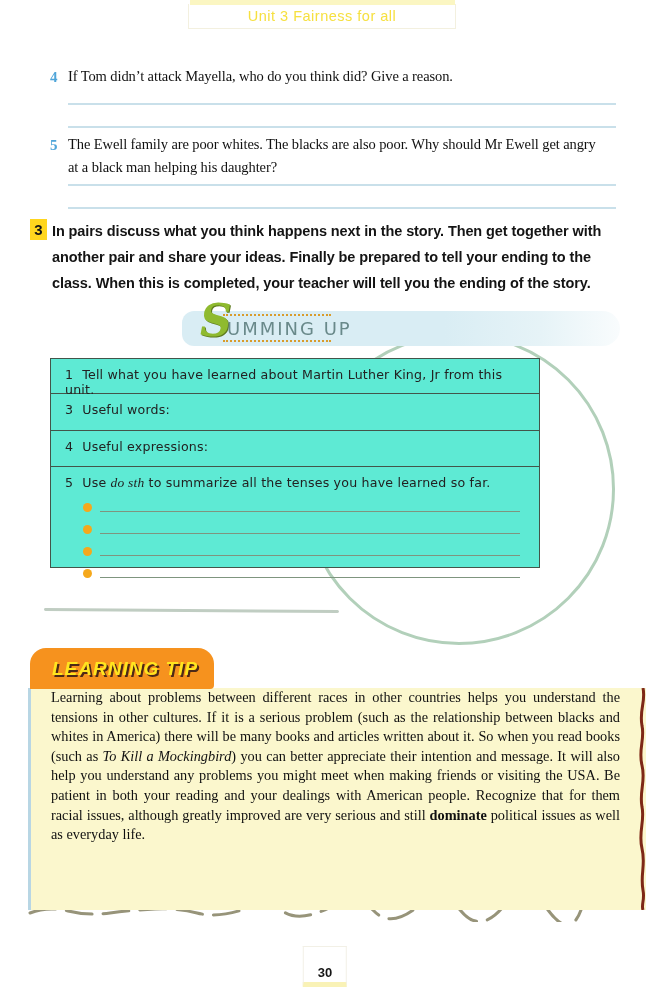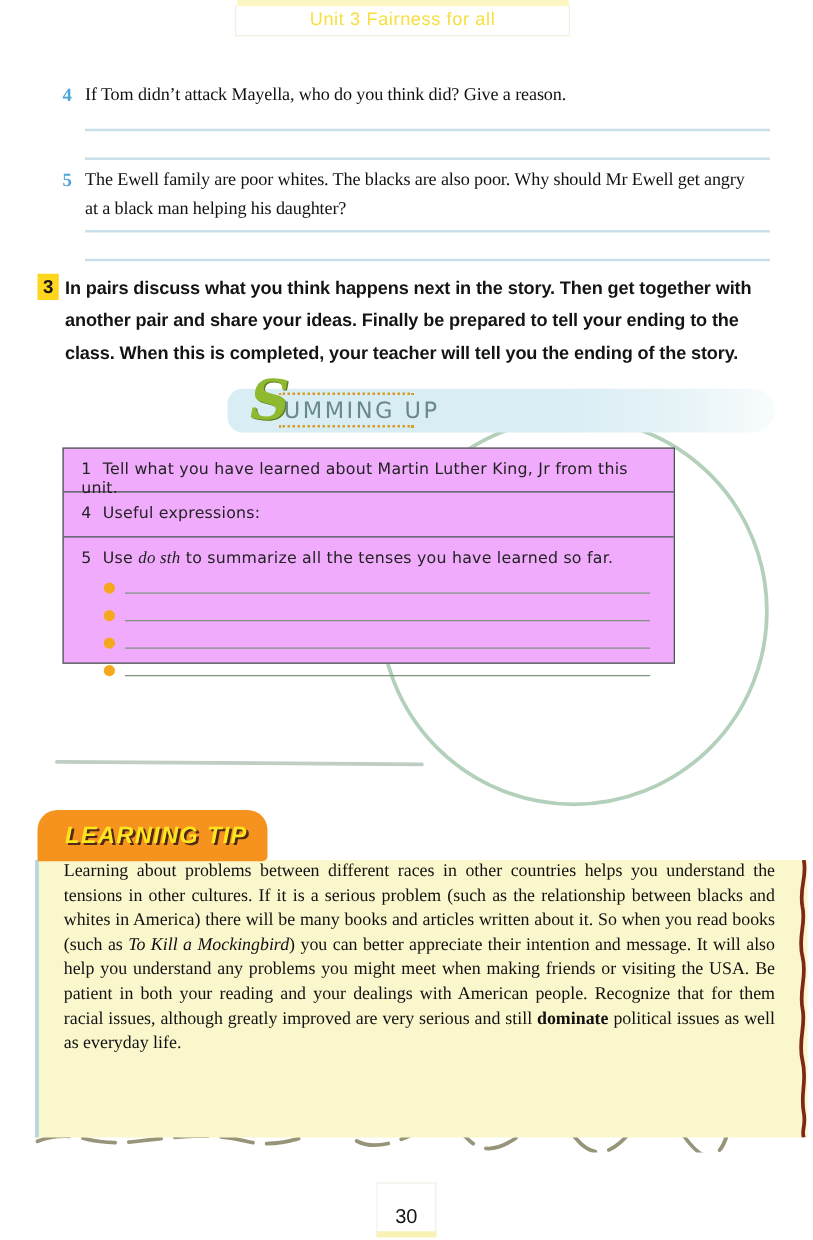--- a/index.html
+++ b/index.html
@@ -54,21 +54,21 @@
   .s-initial{position:absolute;left:18px;top:-12px;font-family:"DejaVu Serif",serif;font-style:italic;
         font-weight:bold;font-size:44px;line-height:1;color:var(--banner-initial-green);
         text-shadow:1px 1px 0 #5e7a1e}
   .banner-word{position:absolute;left:45px;top:7px;font-family:"DejaVu Sans",sans-serif;font-weight:normal;
         font-size:18px;letter-spacing:2px;color:var(--banner-text)}
   .dotted-line{position:absolute;left:41px;width:108px;border-top:2px dotted var(--dotted-line)}
   .dotted-top{top:3px}
   .dotted-bottom{top:29px}
 
   
-  .summary-table{position:absolute;left:50px;top:358px;width:490px;z-index:1;background:#f0abfc;
+  .summary-table{position:absolute;left:50px;top:358px;width:490px;z-index:1;background:#5eead4;
         border:1.6px solid var(--table-border);font-family:"DejaVu Sans",sans-serif;font-size:12.6px;
         color:#222;letter-spacing:.2px}
   .trow{border-bottom:1.6px solid var(--table-border);padding:8px 8px 0 14px}
   .trow:last-child{border-bottom:none}
   .r1{height:35px}.r2{height:37px}.r3{height:37px}.r4{height:36px}.r5{height:100px}
   .rnum{margin-right:9px}
   .row-italic{font-family:"Liberation Serif",serif;font-style:italic;font-size:13.5px}
   .bullet-row{display:flex;align-items:flex-end;margin:13px 0 0 18px;height:9px}
   .bullet-row:first-of-type{margin-top:12px}
   .bullet-dot{width:9px;height:9px;border-radius:50%;background:var(--bullet-dot);margin-right:8px;flex:none}
@@ -83,21 +83,21 @@
         border-left:3px solid #b8d6e4;padding:0 26px 6px 20px;z-index:2}
   .tip-box p{margin:0;font-size:14.3px;line-height:19.6px;text-align:justify;color:#101010}
   .tip-box .p2{text-indent:2em}
   .torn-right{position:absolute;right:-3px;top:0;width:14px;height:100%}
   .torn-right path{stroke:var(--torn-edge-red);stroke-width:3;fill:none}
   .torn-bottom{position:absolute;left:25px;top:904px;width:596px;height:18px;z-index:1}
   .torn-bottom path{stroke:#97947a;stroke-width:3;fill:none;stroke-dasharray:26 11;stroke-linecap:round}
 
   
   .page-number{position:absolute;left:50%;top:946px;transform:translateX(-50%);
-        font-family:"Liberation Sans",sans-serif;font-weight:normal;font-size:16px;color:#151515;
+        font-family:"Liberation Sans",sans-serif;font-weight:bold;font-size:13px;color:#151515;
         padding:18px 14px 2px;border:1px solid #f2f0e6;border-bottom:5px solid #f9f2b6}
 </style>
 </head>
 <body>
 
 <div class="page">
 
   <div class="top-bar"></div>
   <div class="unit-header-box">
     <span class="unit-header">Unit 3 Fairness for all</span>
@@ -134,20 +134,23 @@
     <span class="s-initial">S</span>
     <span class="dotted-line dotted-top"></span>
     <span class="banner-word">UMMING UP</span>
     <span class="dotted-line dotted-bottom"></span>
   </div>
 
   <div class="summary-table">
     <div class="trow r1">
       <span class="rnum">1</span><span>Tell what you have learned about Martin Luther King, Jr from this unit.</span>
     </div>
+    <div class="trow r3">
+      <span class="rnum">3</span><span>Useful words:</span>
+    </div>
     <div class="trow r4">
       <span class="rnum">4</span><span>Useful expressions:</span>
     </div>
     <div class="trow r5">
       <span class="rnum">5</span><span>Use </span><span class="row-italic">do sth</span><span> to summarize all the tenses you have learned so far.</span>
       <div class="bullet-row">
         <span class="bullet-dot"></span>
           <span class="bullet-line"></span>
       </div>
       <div class="bullet-row">

